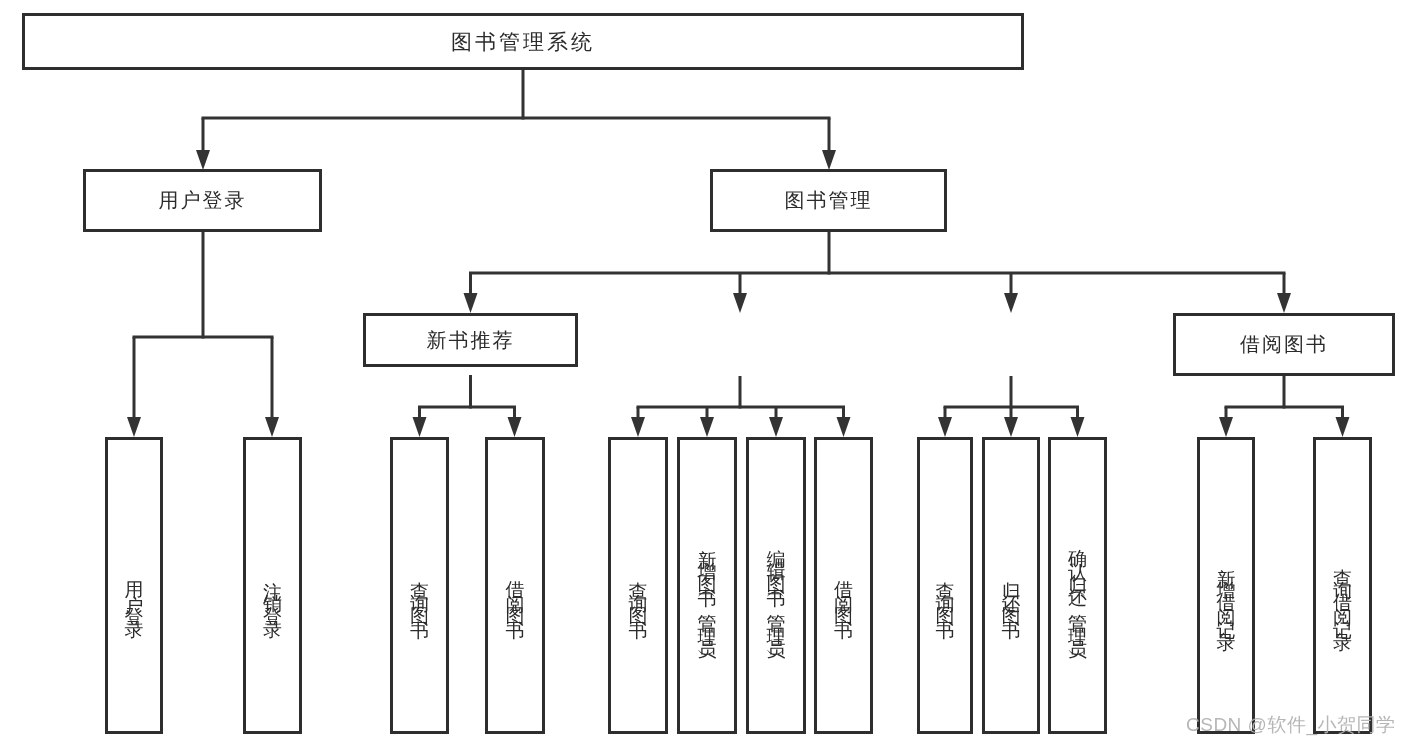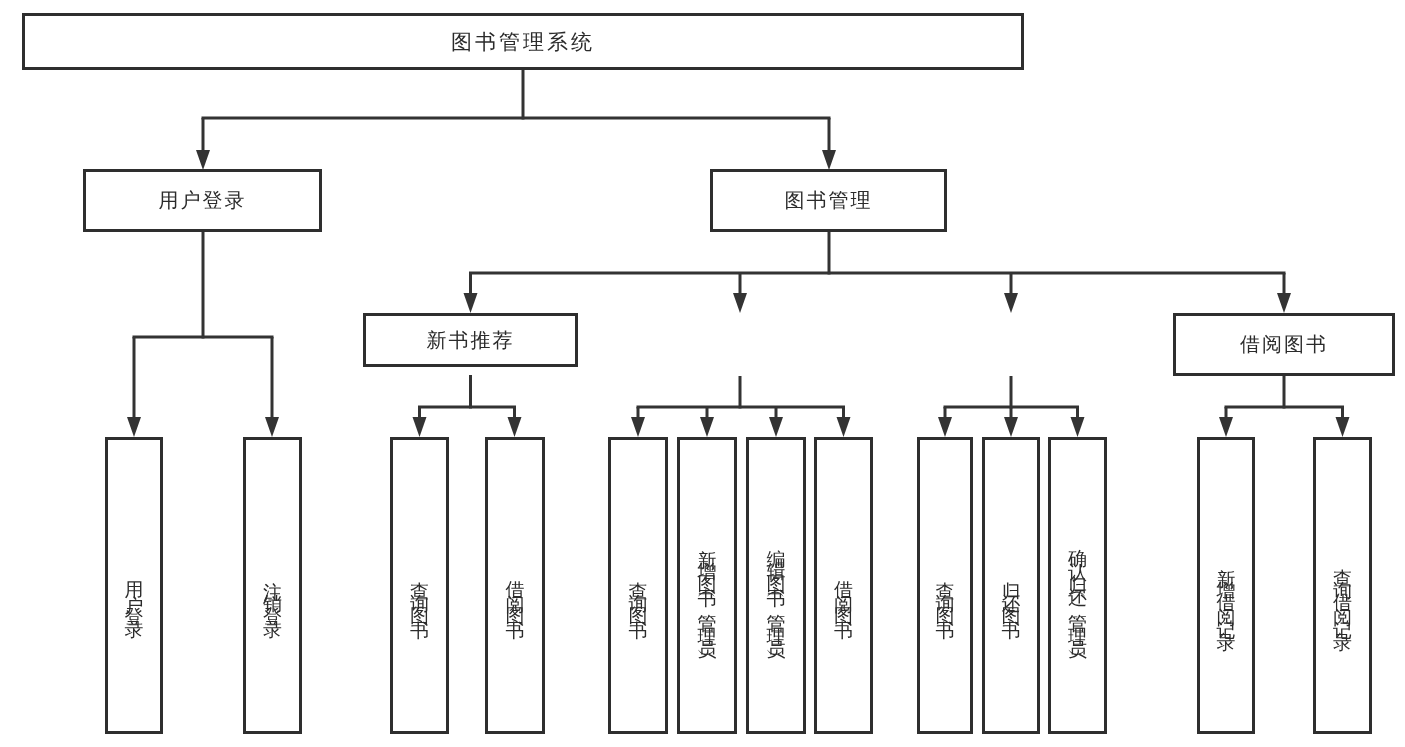--- a/index.html
+++ b/index.html
@@ -184,14 +184,15 @@
     <span class="lbl">确认归还（管理员）</span>
   </div>
 
   <div class="box v" style="left:1197px;top:437px;width:58px;height:297px">
     <span class="lbl">新增借阅记录</span>
   </div>
   <div class="box v" style="left:1313px;top:437px;width:59px;height:297px">
     <span class="lbl">查询借阅记录</span>
   </div>
 
+  <div class="watermark">CSDN @软件_小贺同学</div>
 
 </div>
 
 </body></html>

